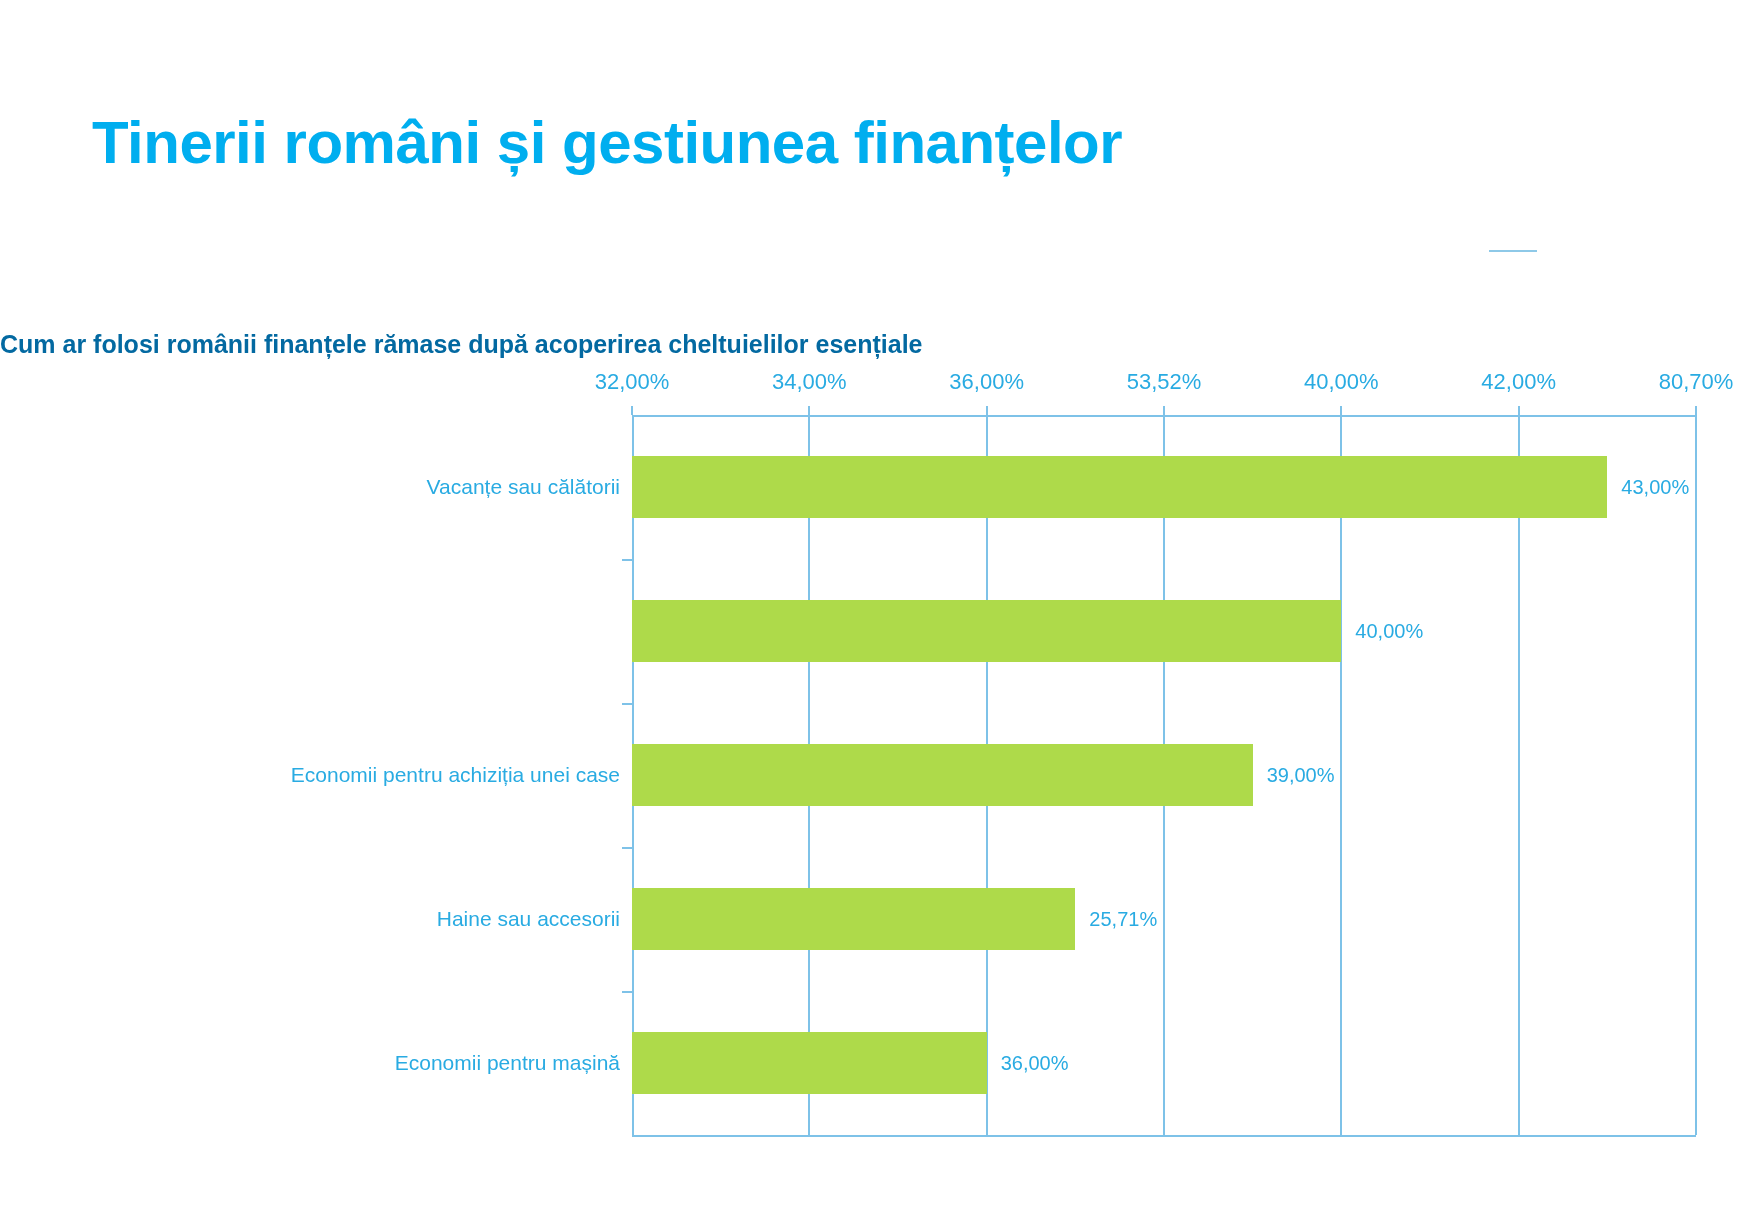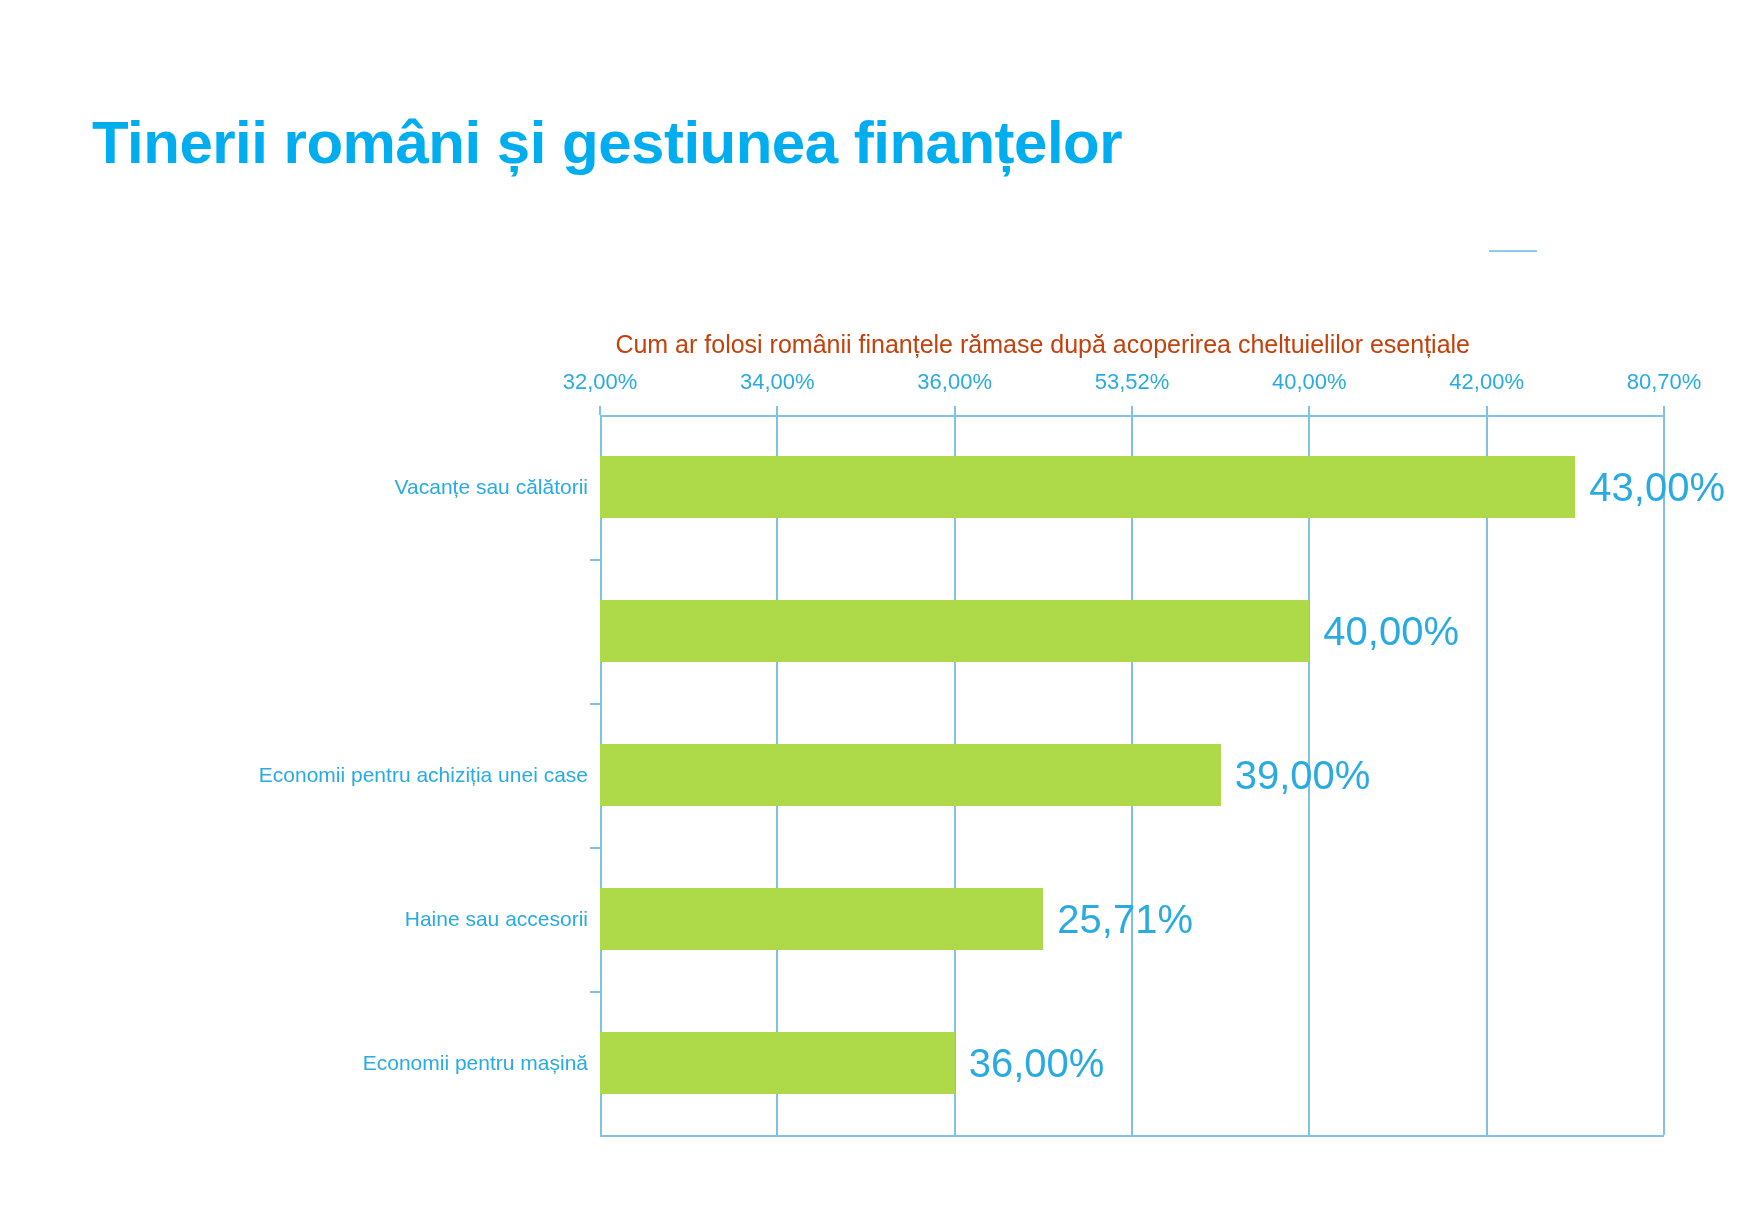--- a/index.html
+++ b/index.html
@@ -48,31 +48,31 @@
     top: 330px;
     width: 1757px;
     height: 830px;
   }
 
   #chart-subtitle {
     position: absolute;
     left: 0;
     top: 0;
     width: 1470px;
-    text-align: right;
+    text-align: left;
     font-size: 25px;
-    font-weight: normal;
-    color: #c2410c;
+    font-weight: bold;
+    color: #0369a1;
     white-space: nowrap;
   }
 
   
   #plot {
     position: absolute;
-    left: 600px;
+    left: 632px;
     top: 85px;
     width: 1064px;
     height: 720px;
     padding-left: 12px;
   }
 
   .axis-line-top {
     position: absolute;
     left: 0;
     top: 0;
@@ -124,21 +124,21 @@
 
   .bar {
     position: absolute;
     left: 0;
     height: 62px;
     background: #AEDA4A;
   }
 
   .bar-value {
     position: absolute;
-    font-size: 40px;
+    font-size: 20px;
     color: #29ABE2;
     white-space: nowrap;
     line-height: 62px;
     height: 62px;
   }
 
   .cat-label {
     position: absolute;
     right: 1076px;
     font-size: 21px;

